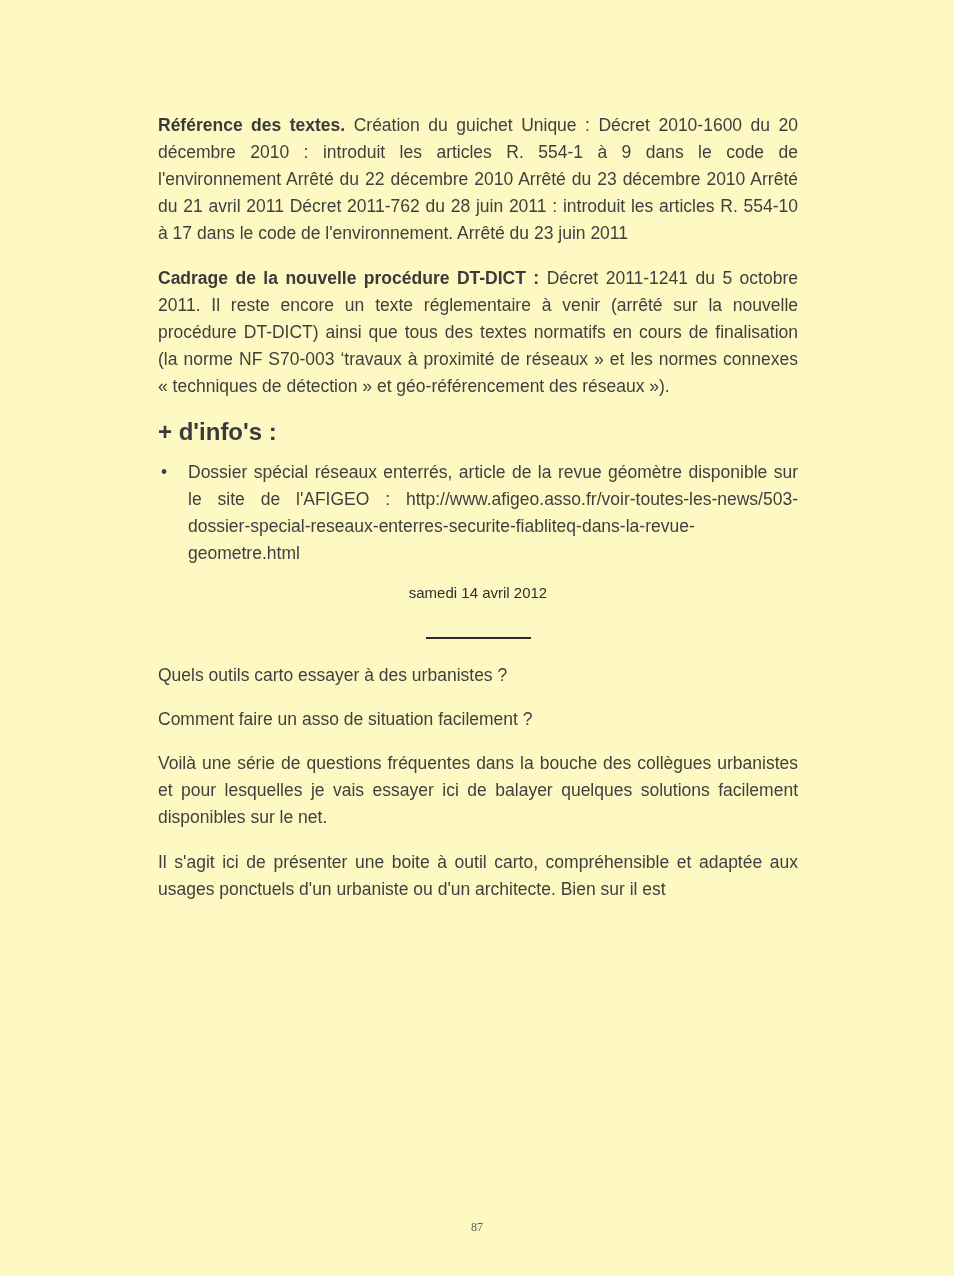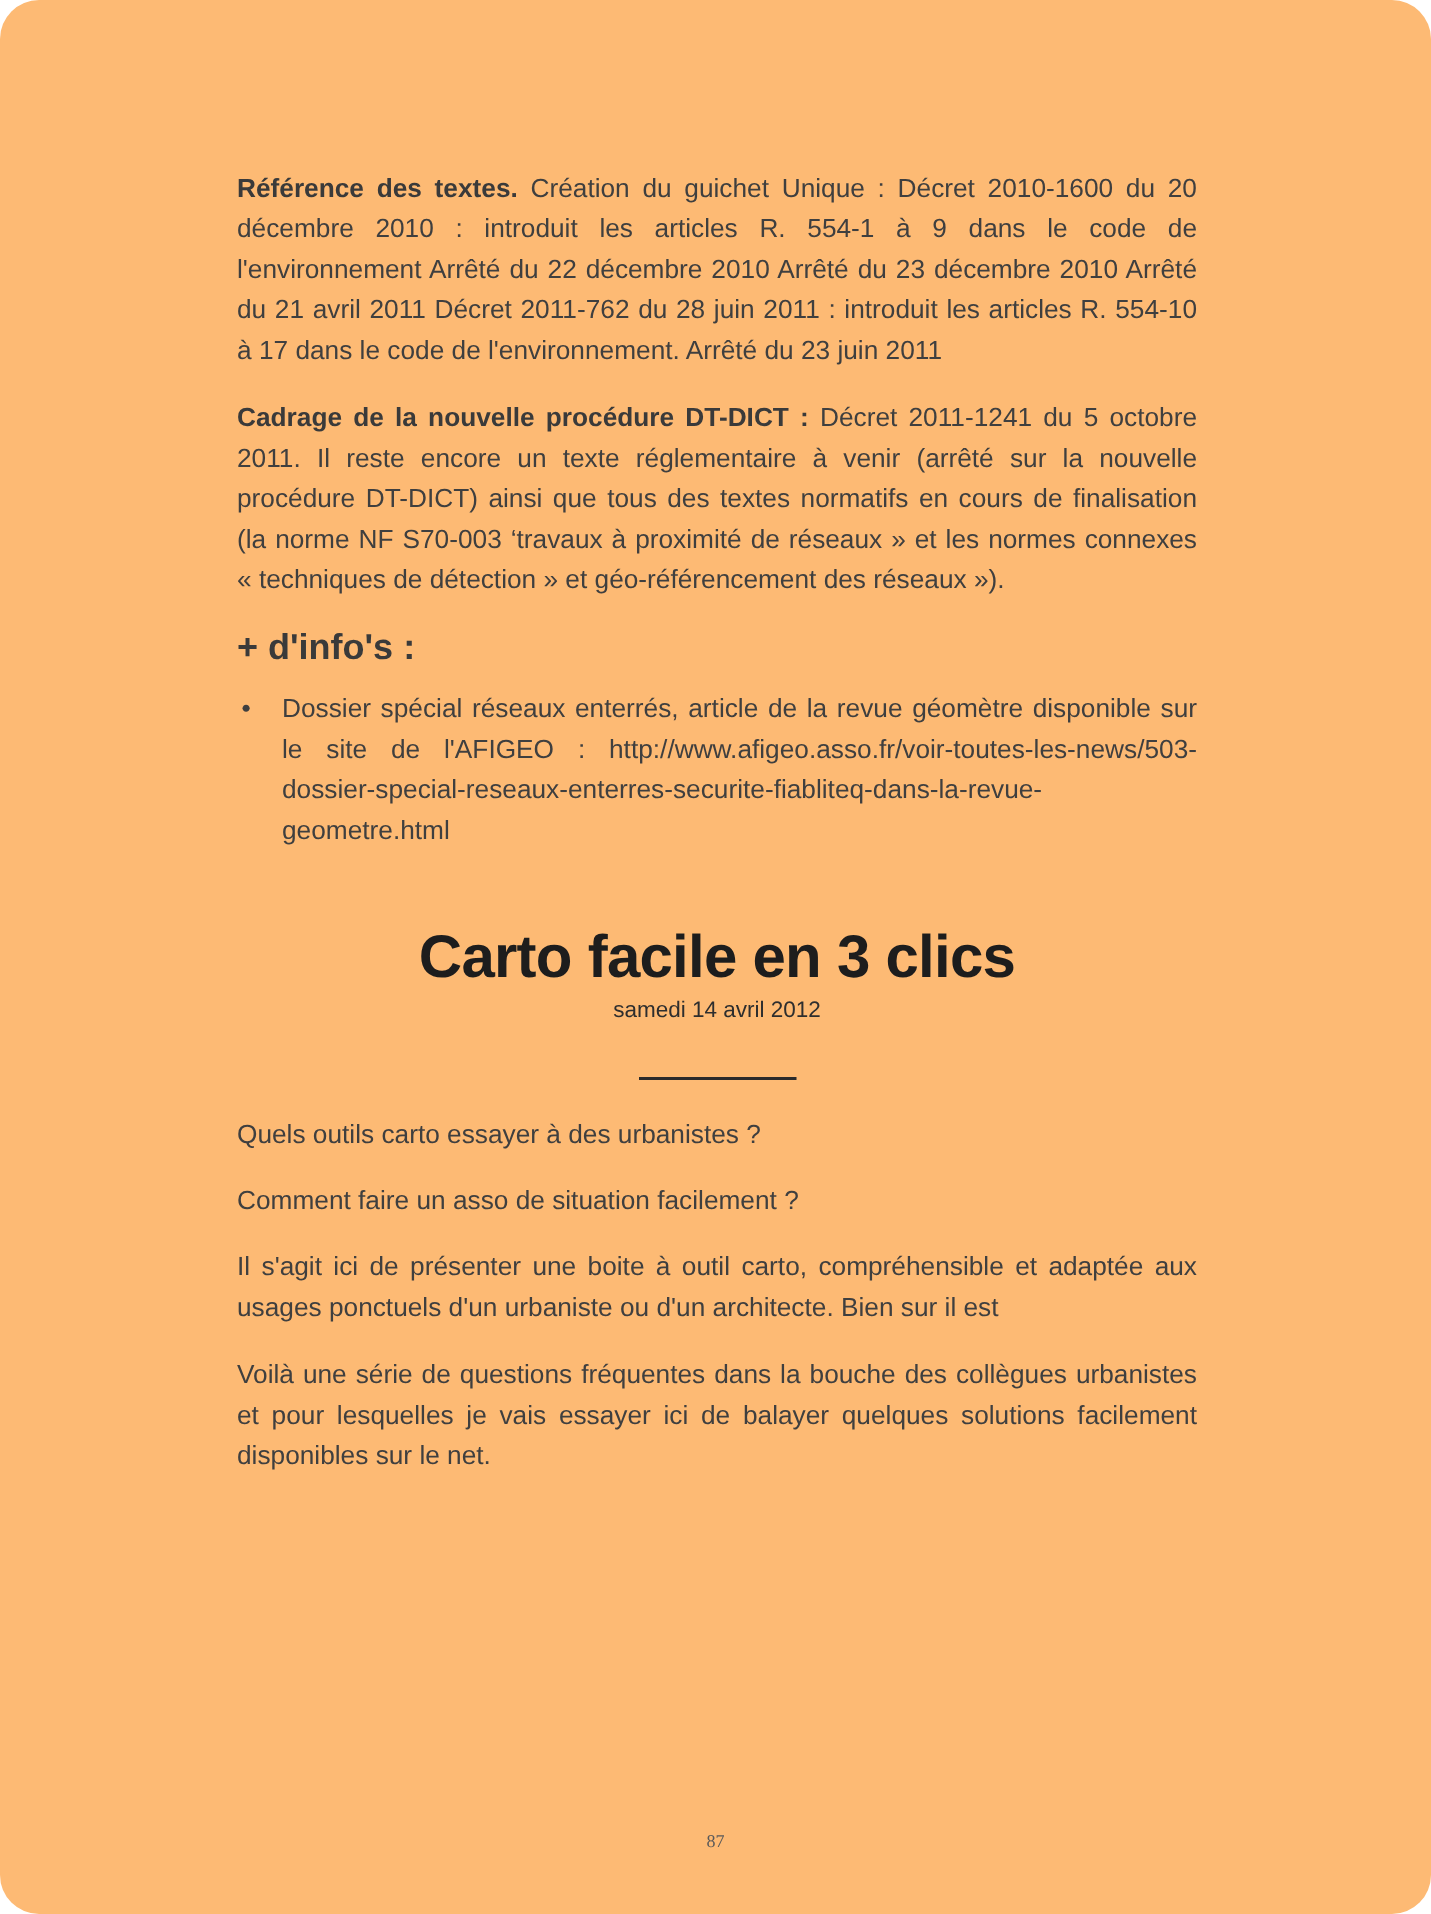--- a/index.html
+++ b/index.html
@@ -1,23 +1,22 @@
 <!DOCTYPE html>
 <html lang="fr"><head>
 <meta charset="utf-8">
 <style>
   html, body { margin: 0; padding: 0; background: #ffffff; }
   .page {
     position: relative;
     width: 954px;
     height: 1276px;
-    background: #fdba74;
+    background: #fef9c3;
     overflow: hidden;
     font-family: "Liberation Sans", sans-serif;
-    border-radius: 26px;
   }
   .content {
     position: absolute;
     left: 158px;
     top: 112px;
     width: 640px;
   }
   .para {
     font-size: 17.5px;
     line-height: 27px;
@@ -106,27 +105,26 @@
     <p class="para"><span class="lead">Référence des textes.</span><span> Création du guichet Unique : Décret 2010-1600 du 20 décembre 2010 : introduit les articles R. 554-1 à 9 dans le code de l'environnement Arrêté du 22 décembre 2010 Arrêté du 23 décembre 2010 Arrêté du 21 avril 2011 Décret 2011-762 du 28 juin 2011 : introduit les articles R. 554-10 à 17 dans le code de l'environnement. Arrêté du 23 juin 2011</span></p>
 
     <p class="para"><span class="lead">Cadrage de la nouvelle procédure DT-DICT :</span><span> Décret 2011-1241 du 5 octobre 2011. Il reste encore un texte réglementaire à venir (arrêté sur la nouvelle procédure DT-DICT) ainsi que tous des textes normatifs en cours de finalisation (la norme NF S70-003 ‘travaux à proximité de réseaux » et les normes connexes « techniques de détection » et géo-référencement des réseaux »).</span></p>
 
     <p class="info-heading">+ d'info's :</p>
 
     <ul class="links">
       <li><span class="bullet"></span><span>Dossier spécial réseaux enterrés, article de la revue géomètre disponible sur le site de l'AFIGEO : http://www.afigeo.asso.fr/voir-toutes-les-news/503-dossier-special-reseaux-enterres-securite-fiabliteq-dans-la-revue-geometre.html</span></li>
     </ul>
 
-    <h1 class="article-title">Carto facile en 3 clics</h1>
     <p class="article-date">samedi 14 avril 2012</p>
 
     <div class="divider"></div>
 
     <p class="question first">Quels outils carto essayer à des urbanistes ?</p>
     <p class="question">Comment faire un asso de situation facilement ?</p>
 
+    <p class="para">Voilà une série de questions fréquentes dans la bouche des collègues urbanistes et pour lesquelles je vais essayer ici de balayer quelques solutions facilement disponibles sur le net.</p>
     <p class="para">Il s'agit ici de présenter une boite à outil carto, compréhensible et adaptée aux usages ponctuels d'un urbaniste ou d'un architecte. Bien sur il est</p>
-    <p class="para">Voilà une série de questions fréquentes dans la bouche des collègues urbanistes et pour lesquelles je vais essayer ici de balayer quelques solutions facilement disponibles sur le net.</p>
 
   </div>
 
   <div class="page-number">87</div>
 </div>
 
 </body></html>

